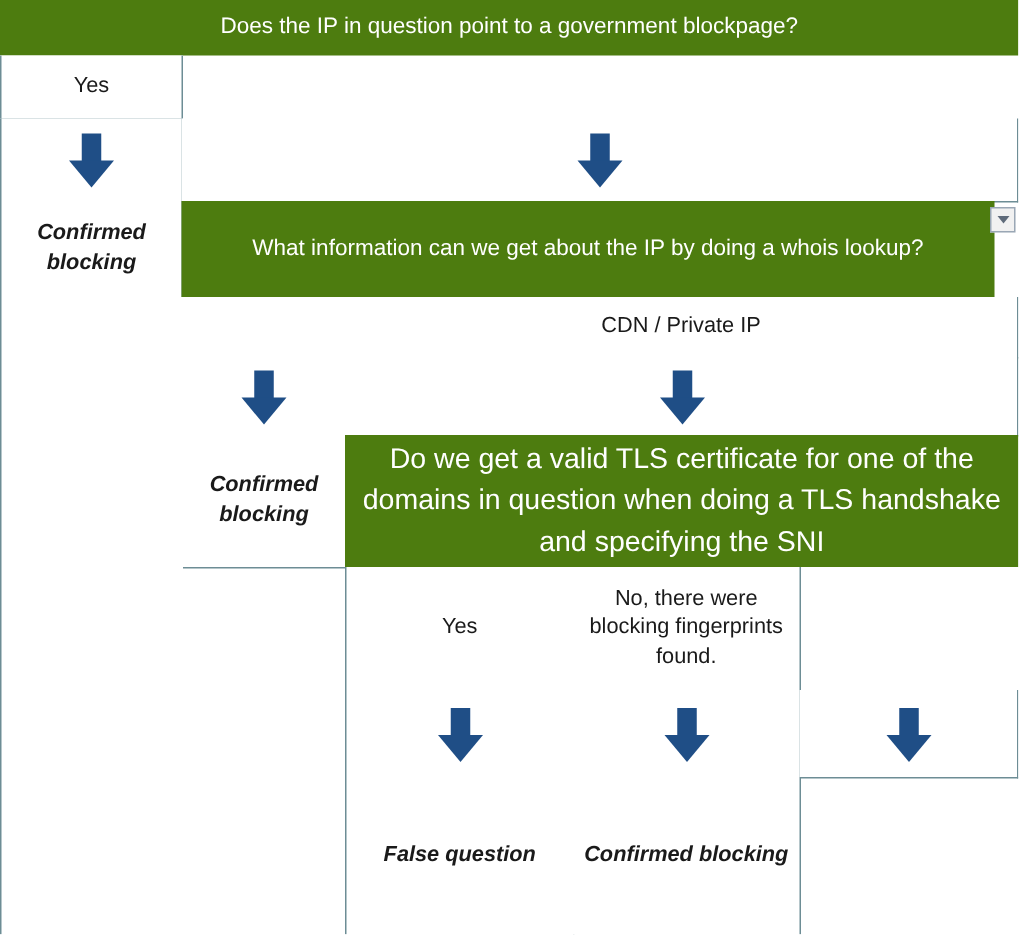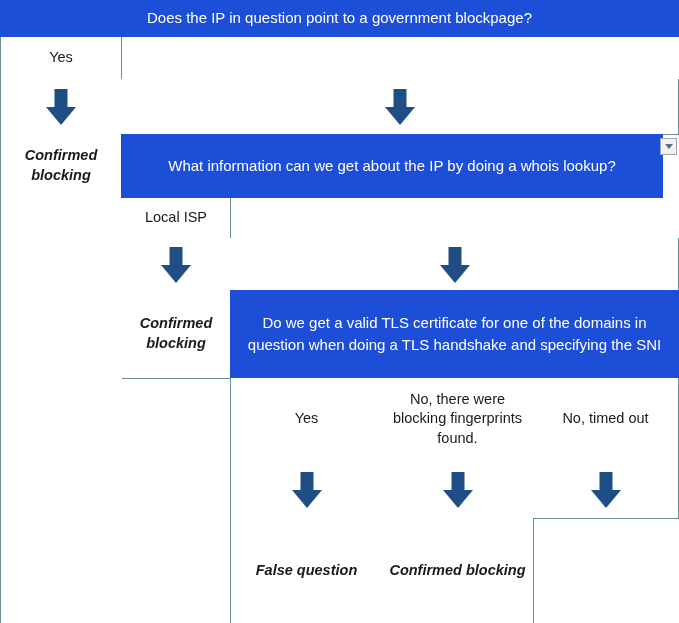--- a/index.html
+++ b/index.html
@@ -28,27 +28,27 @@
     font-size: 14.5px;
     line-height: 1.35;
     padding: 2px 6px;
     background: #ffffff;
   }
   .cell.b-r     { border-right: 1px solid #6d8d95; }
   .cell.b-l     { border-left: 1px solid #6d8d95; }
   .cell.b-b     { border-bottom: 1px solid #6d8d95; }
 
   .banner {
-    background: #1d4ed8;
+    background: #4d7c0f;
     color: #ffffff;
     border: none;
     font-size: 15px;
     font-weight: 400;
   }
-  .banner.tall { font-size: 15px; line-height: 1.45; }
+  .banner.tall { font-size: 19px; line-height: 1.45; }
 
   .bold { font-weight: bold; font-style: italic; }
 
   .blank { background: #ffffff; }
 
   
   .arrow-wrap {
     position: absolute;
     display: flex;
     align-items: center;
@@ -127,22 +127,22 @@
   </div>
 
   <div class="cell b-l b-r b-b bold" style="left:0; top:134px; width:122px; height:65px;">Confirmed blocking</div>
 
   <div class="cell banner" style="left:121px; top:134px; width:542px; height:64px;">What information can we get about the IP by doing a whois lookup?</div>
 
   <div class="filter-btn" style="left:660px; top:138px;">
       <span class="tri"></span>
     </div>
 
-  <div class="cell b-l b-r b-b" style="left:121px; top:198px; width:110px; height:41px;">Local ISP</div>
 
+  <div class="cell b-r b-b" style="left:230px; top:198px; width:449px; height:41px;">CDN / Private IP</div>
 
   <div class="cell b-l b-r b-b blank" style="left:121px; top:238px; width:110px; height:53px;"></div>
   <div class="arrow-wrap" style="left:121px; top:238px; width:110px; height:53px;">
     <div class="arrow">
         <div class="shaft"></div>
         <div class="head"></div>
       </div>
   </div>
 
   <div class="cell b-r b-b blank" style="left:230px; top:238px; width:449px; height:53px;"></div>
@@ -152,21 +152,20 @@
         <div class="head"></div>
       </div>
   </div>
 
   <div class="cell b-l b-r b-b bold" style="left:121px; top:290px; width:110px; height:89px;">Confirmed blocking</div>
 
   <div class="cell banner tall" style="left:230px; top:290px; width:449px; height:88px;">Do we get a valid TLS certificate for one of the domains in question when doing a TLS handshake and specifying the SNI</div>
 
   <div class="cell b-l b-r b-b" style="left:230px; top:378px; width:153px; height:83px;">Yes</div>
   <div class="cell b-r b-b" style="left:382px; top:378px; width:152px; height:83px;">No, there were blocking fingerprints found.</div>
-  <div class="cell b-r b-b" style="left:533px; top:378px; width:146px; height:83px;">No, timed out</div>
 
   <div class="cell b-l b-r b-b blank" style="left:230px; top:460px; width:153px; height:59px;"></div>
   <div class="arrow-wrap" style="left:230px; top:460px; width:153px; height:59px;">
     <div class="arrow">
         <div class="shaft"></div>
         <div class="head"></div>
       </div>
   </div>
 
   <div class="cell b-r b-b blank" style="left:382px; top:460px; width:152px; height:59px;"></div>

